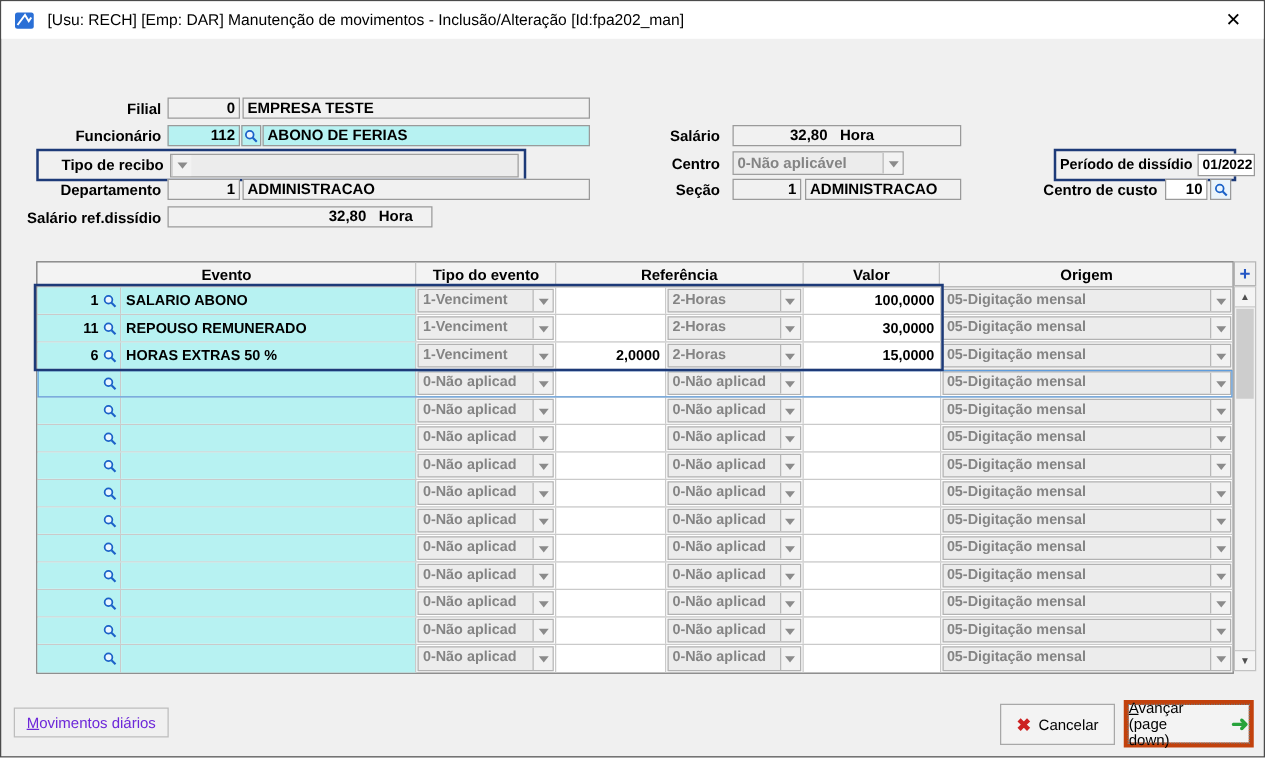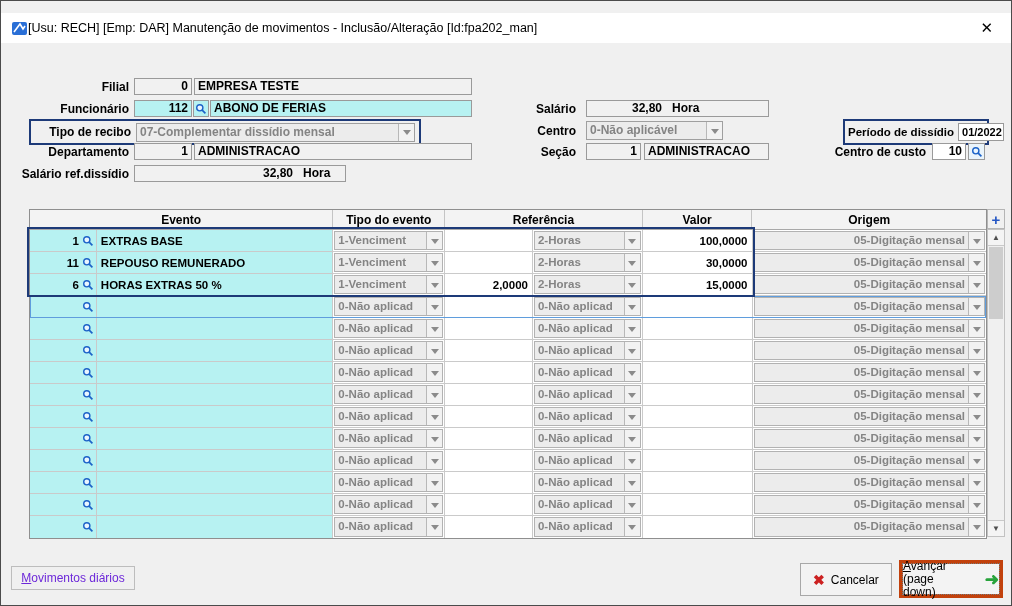--- a/index.html
+++ b/index.html
@@ -1,20 +1,20 @@
 <!DOCTYPE html>
 <html><head>
 <meta charset="utf-8">
 <style>
   * { margin:0; padding:0; box-sizing:border-box; }
   html,body { background:#d9d9d9; font-family:"Liberation Sans", sans-serif; }
   .window { position:relative; width:1012px; height:606px; background:#f0f0f0; border:1px solid #4b4b4b; overflow:hidden; font-size:12px; color:#000; }
 
   
-  .titlebar { position:absolute; top:0; left:0; right:0; height:30px; background:#ffffff; display:flex; align-items:center; padding:0 10px; gap:0;margin-top:12px; }
+  .titlebar { position:absolute; top:0; left:0; right:0; height:30px; background:#ffffff; display:flex; align-items:center; padding:0 10px; gap:10px; }
   .titlebar .title { font-size:12.5px; white-space:nowrap; }
   .titlebar .close { margin-left:auto; font-size:15px; padding:2px 8px; cursor:default; }
   .app-icon { width:17px; height:17px; display:inline-block; }
 
   
   .rlbl { position:absolute; font-weight:bold; text-align:right; line-height:17px; white-space:nowrap; }
   .box { position:absolute; border:1px solid #9a9a9a; background:#f1f1f1; font-weight:bold; line-height:15px; padding:0 3px; overflow:hidden; white-space:nowrap; height:17px; }
   .box.white { background:#ffffff; }
   .box.cyan { background:#b7f2f2; }
   .box.num { text-align:right; }
@@ -43,21 +43,21 @@
   .grow { display:flex; height:22px; border-bottom:1px solid #cacaca; background:#fff; }
   .grow:last-child { border-bottom:none; }
   .cell { border-right:1px solid #cacaca; font-weight:bold; font-size:11.5px; display:flex; align-items:center; overflow:hidden; }
   .cell.code { width:67px; background:#b7f2f2; justify-content:flex-end; gap:3px; padding-right:2px; }
   .cell.ename { width:237px; background:#b7f2f2; padding-left:4px; white-space:nowrap; }
   .cell.ddc { padding:1px; }
   .cell.tipo { width:112px; }
   .cell.ref { width:88px; justify-content:flex-end; padding-right:4px; }
   .cell.refunit { width:110px; }
   .cell.valor { width:110px; justify-content:flex-end; padding-right:4px; }
-  .cell.origem { width:234px; border-right:none;text-align:right; }
+  .cell.origem { width:234px; border-right:none; }
   .cell.ddc .dd { flex:1; height:100%; border:1px solid #b2b2b2; }
   .grow.selected { outline:1px solid #5f9ddd; outline-offset:-1px; }
 
   .filled-outline { position:absolute; left:26px; top:226px; width:728px; height:70px; border:2px solid #1d3a78; pointer-events:none; }
 
   .plus-btn { position:absolute; left:986px; top:208px; width:18px; height:20px; border:1px solid #b5b5b5; background:#f0f0f0; color:#2456c4; font-weight:bold; font-size:15px; display:flex; align-items:center; justify-content:center; }
   .vscroll { position:absolute; left:986px; top:228px; width:18px; height:308px; background:#f0f0f0; border:1px solid #c2c2c2; display:flex; flex-direction:column; }
   .sbtn { height:16px; display:flex; align-items:center; justify-content:center; font-size:8px; color:#4f4f4f; background:#f4f4f4; border-bottom:1px solid #c9c9c9; }
   .sbtn.down { margin-top:auto; border-top:1px solid #c9c9c9; border-bottom:none; }
   .sthumb { height:72px; background:#cdcdcd; margin:1px; }
@@ -104,21 +104,20 @@
 
   <div class="rlbl" style="left:470px; top:100px; width:105px;">Salário</div>
   <div class="box pairbox" style="left:585px; top:99px; width:183px;">
     <span class="pv" style="width:72px;">32,80</span>
     <span class="pu">Hora</span>
   </div>
 
   <div class="blue-group" style="left:28px; top:118px; width:392px;">
     <span class="glbl" style="width:96px; text-align:right;">Tipo de recibo</span>
     <span class="dd" style="flex:1; height:19px;">
-      <span class="dd-text">07-Complementar dissídio mensal</span>
       <span class="dd-btn"></span>
     </span>
   </div>
 
   <div class="rlbl" style="left:470px; top:122px; width:105px;">Centro</div>
   <span class="dd" style="position:absolute; left:585px; top:120px; width:137px; height:19px;">
     <span class="dd-text">0-Não aplicável</span>
     <span class="dd-btn"></span>
   </span>
 
@@ -162,21 +161,21 @@
         <div class="grow filled">
     <div class="cell code">
       <span>1</span>
       <span class="mini-icon">
         <svg width="12" height="12" viewBox="0 0 12 12">
                 <circle cx="4.8" cy="4.8" r="3.1" fill="#eaf6ff" stroke="#1b62c8" stroke-width="1.4"></circle>
                 <line x1="7.2" y1="7.2" x2="10.4" y2="10.4" stroke="#1b62c8" stroke-width="1.7"></line>
               </svg>
       </span>
     </div>
-    <div class="cell ename">EXTRAS BASE</div>
+    <div class="cell ename">SALARIO ABONO</div>
     <div class="cell ddc tipo">
       <span class="dd">
               <span class="dd-text">1-Venciment</span>
               <span class="dd-btn"></span>
             </span>
     </div>
     <div class="cell ref"></div>
     <div class="cell ddc refunit">
       <span class="dd">
               <span class="dd-text">2-Horas</span>

